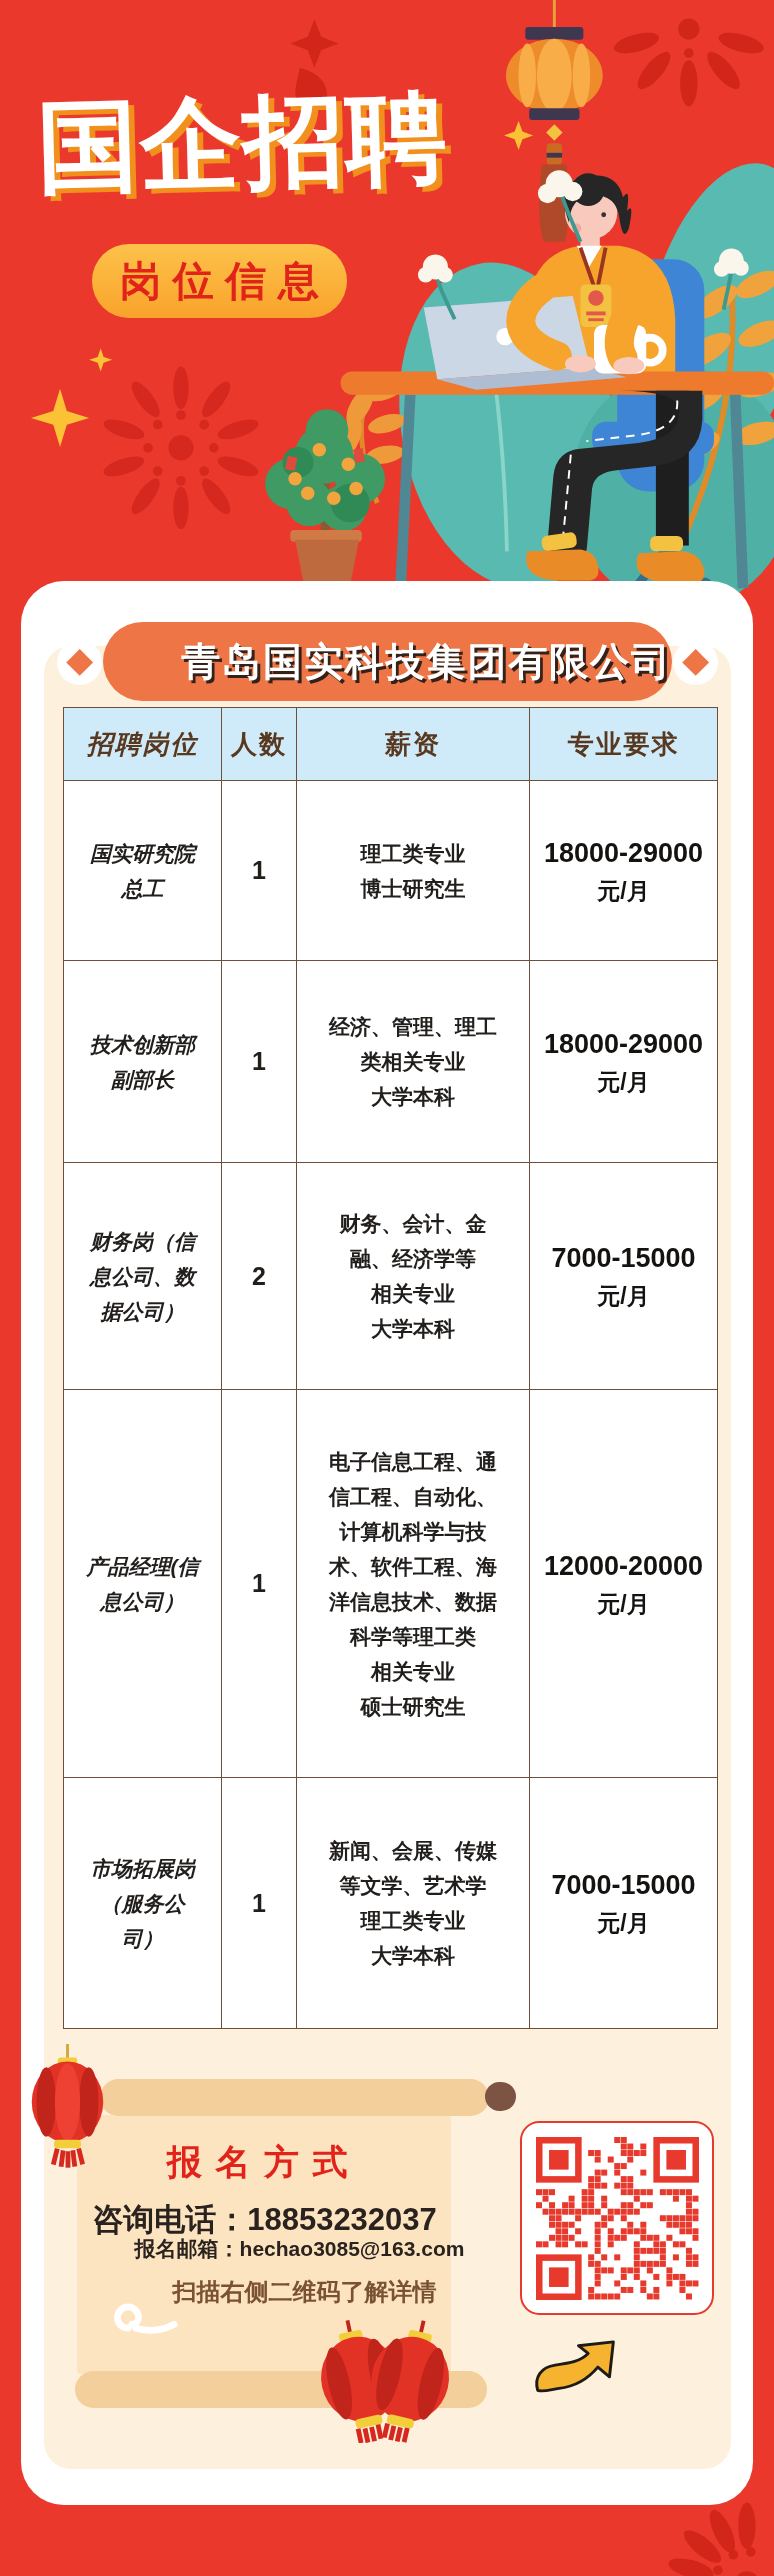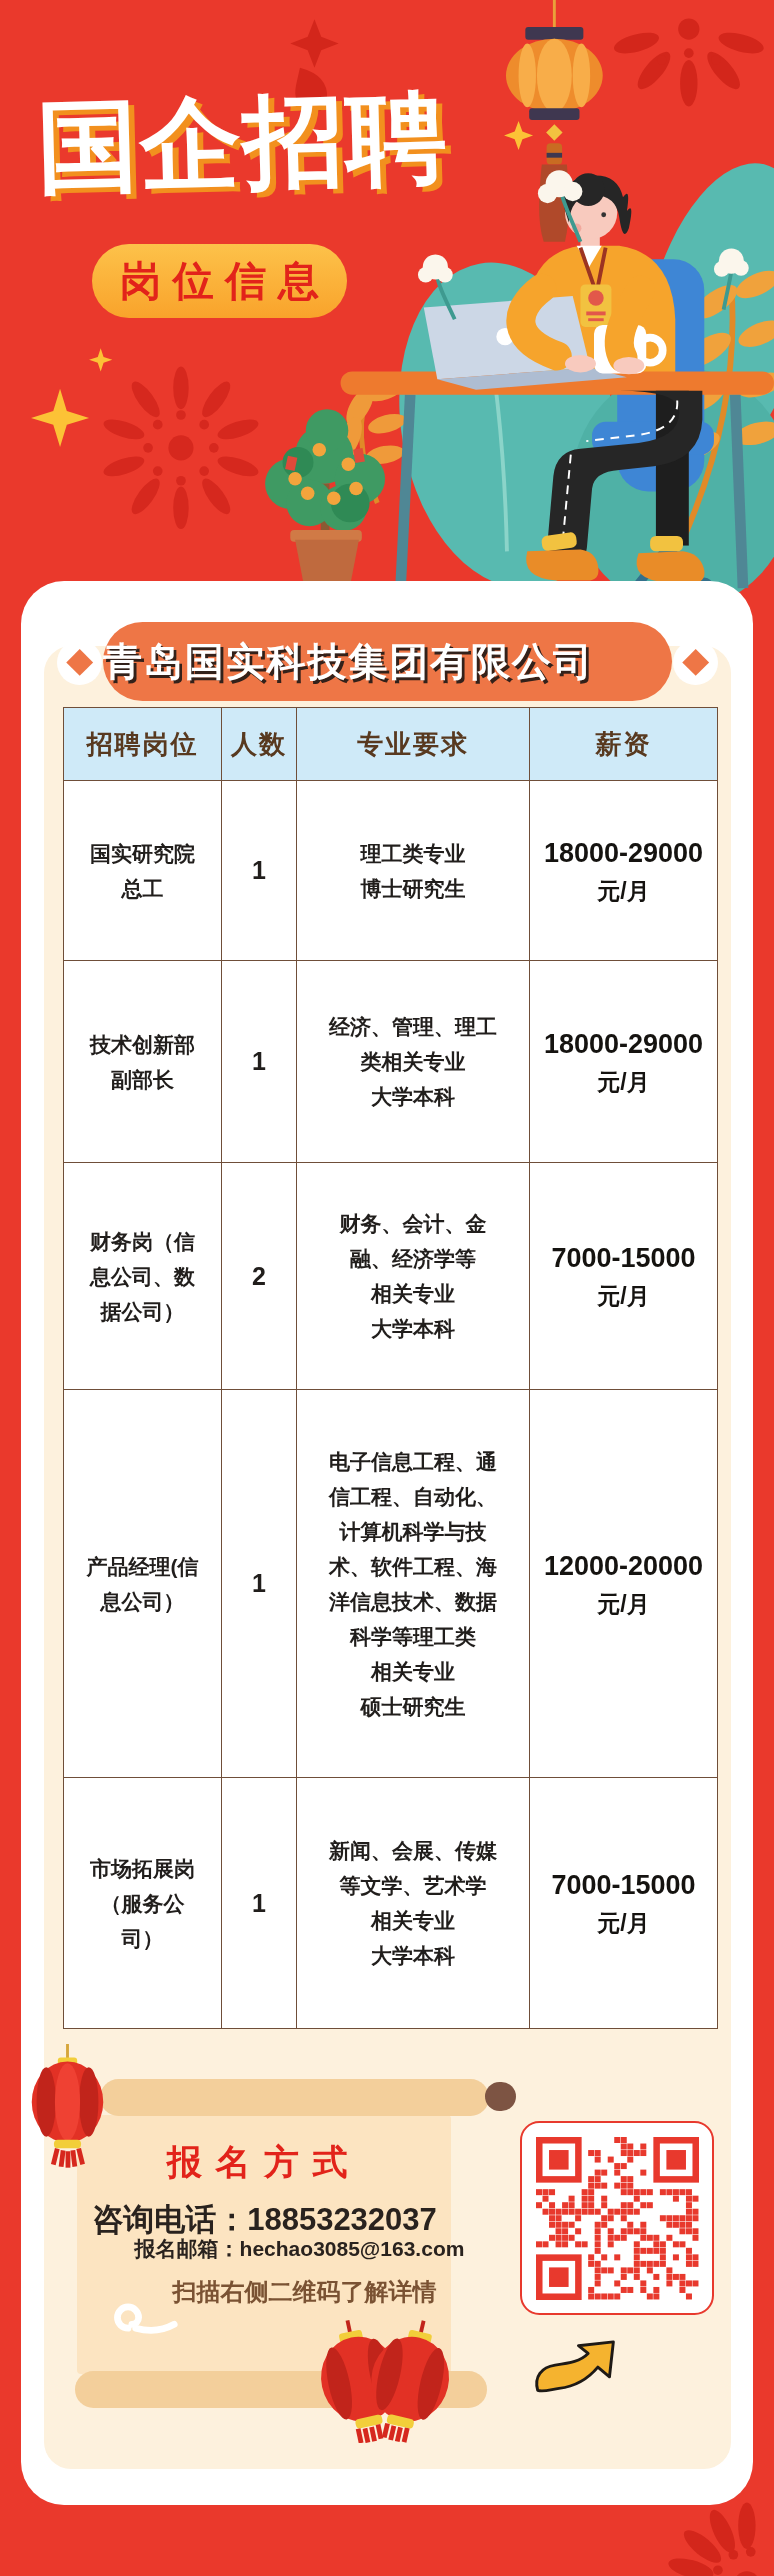--- a/index.html
+++ b/index.html
@@ -12,34 +12,34 @@
               font-size:101px;line-height:1.05;letter-spacing:1.9px;transform:rotate(-1.5deg);
               text-shadow:5.8px 4.8px 0 #f2901e;}
   .badge{left:92px;top:244px;width:255px;height:74px;z-index:2;border-radius:37px;
          background:linear-gradient(180deg,#fdc24a,#f9a32b);display:flex;align-items:center;
          justify-content:center;}
   .badge span{color:#e2231a;font-weight:bold;font-size:41px;letter-spacing:11.6px;padding-left:11.6px;}
   
   .card{left:21px;top:581px;width:732px;height:1924px;background:#fff;border-radius:43px;z-index:3;}
   .panel{left:44px;top:646px;width:687px;height:1823px;background:#fdf1dd;border-radius:27px;z-index:4;}
   .banner{left:103px;top:622px;width:569px;height:79px;background:#ee7646;border-radius:40px;z-index:6;
-          display:flex;align-items:center;justify-content:flex-start;}
+          display:flex;align-items:center;justify-content:flex-end;}
   .banner span{color:#fff;font-weight:bold;font-size:39px;letter-spacing:1.9px;text-shadow:2.9px 2.9px 0 #33211a;}
   .orn{width:45px;height:45px;border-radius:50%;background:#fff;z-index:7;display:flex;
        align-items:center;justify-content:center;}
   .orn i{display:block;width:19.4px;height:19.4px;background:#ee7646;transform:rotate(45deg);}
   .orn.left{left:57px;top:640px;} .orn.right{left:673px;top:640px;}
   
   .tbl{left:63px;top:707px;width:655px;z-index:6;border:1.9px solid #6f4e39;background:#fff;
        box-sizing:border-box;}
   .trow{display:grid;grid-template-columns:157px 75px 233px 1fr;border-top:1.9px solid #6f4e39;}
   .trow.head{border-top:0;background:#cfeaf8;height:72px;}
   .td,.th{border-left:1.9px solid #6f4e39;display:flex;flex-direction:column;align-items:center;
           justify-content:center;text-align:center;white-space:pre-line;box-sizing:border-box;padding:3.9px;}
-  .td:first-child,.th:first-child{border-left:0;}
+  .td:first-child,.th:first-child{border-left:0;font-style:italic;}
   .th{color:#58391f;font-weight:bold;font-size:26px;letter-spacing:1.9px;}
   .td{font-size:21px;font-weight:bold;color:#211e1c;line-height:35px;}
   .td.cnt{font-size:25px;}
   .sal-range{font-size:27px;color:#151310;font-weight:bold;line-height:41px;}
   .sal-unit{font-size:23px;color:#151310;font-weight:bold;line-height:35px;}
   .r1{height:179px}.r2{height:201px}.r3{height:226px}.r4{height:387px}.r5{height:250px}
   
   .scroll-body{left:77px;top:2115px;width:374px;height:259px;background:#fce4c1;z-index:5;border-radius:3.9px;}
   .scroll-bar-top{left:100px;top:2079px;width:389px;height:37px;background:#f3cf9b;border-radius:18.4px;z-index:6;}
   .scroll-knob{left:485px;top:2082px;width:31px;height:29px;background:#7d5443;border-radius:14.5px;z-index:7;}
@@ -280,22 +280,22 @@
       <i></i>
     </div>
   <div class="abs orn right">
       <i></i>
     </div>
 
   <div class="abs tbl">
     <div class="trow head">
       <div class="th">招聘岗位</div>
       <div class="th">人数</div>
+      <div class="th">薪资</div>
       <div class="th">专业要求</div>
-      <div class="th">薪资</div>
     </div>
     <div class="trow r1">
       <div class="td">国实研究院
 总工</div>
       <div class="td cnt">1</div>
       <div class="td">理工类专业
 博士研究生</div>
       <div class="td">
         <div class="sal-range">18000-29000</div>
         <div class="sal-unit">元/月</div>
@@ -344,21 +344,21 @@
         <div class="sal-unit">元/月</div>
       </div>
     </div>
     <div class="trow r5">
       <div class="td">市场拓展岗
 （服务公
 司）</div>
       <div class="td cnt">1</div>
       <div class="td">新闻、会展、传媒
 等文学、艺术学
-相关专业
+理工类专业
 大学本科</div>
       <div class="td">
         <div class="sal-range">7000-15000</div>
         <div class="sal-unit">元/月</div>
       </div>
     </div>
   </div>
 
   <div class="abs scroll-body"></div>
   <div class="abs scroll-bar-top"></div>

